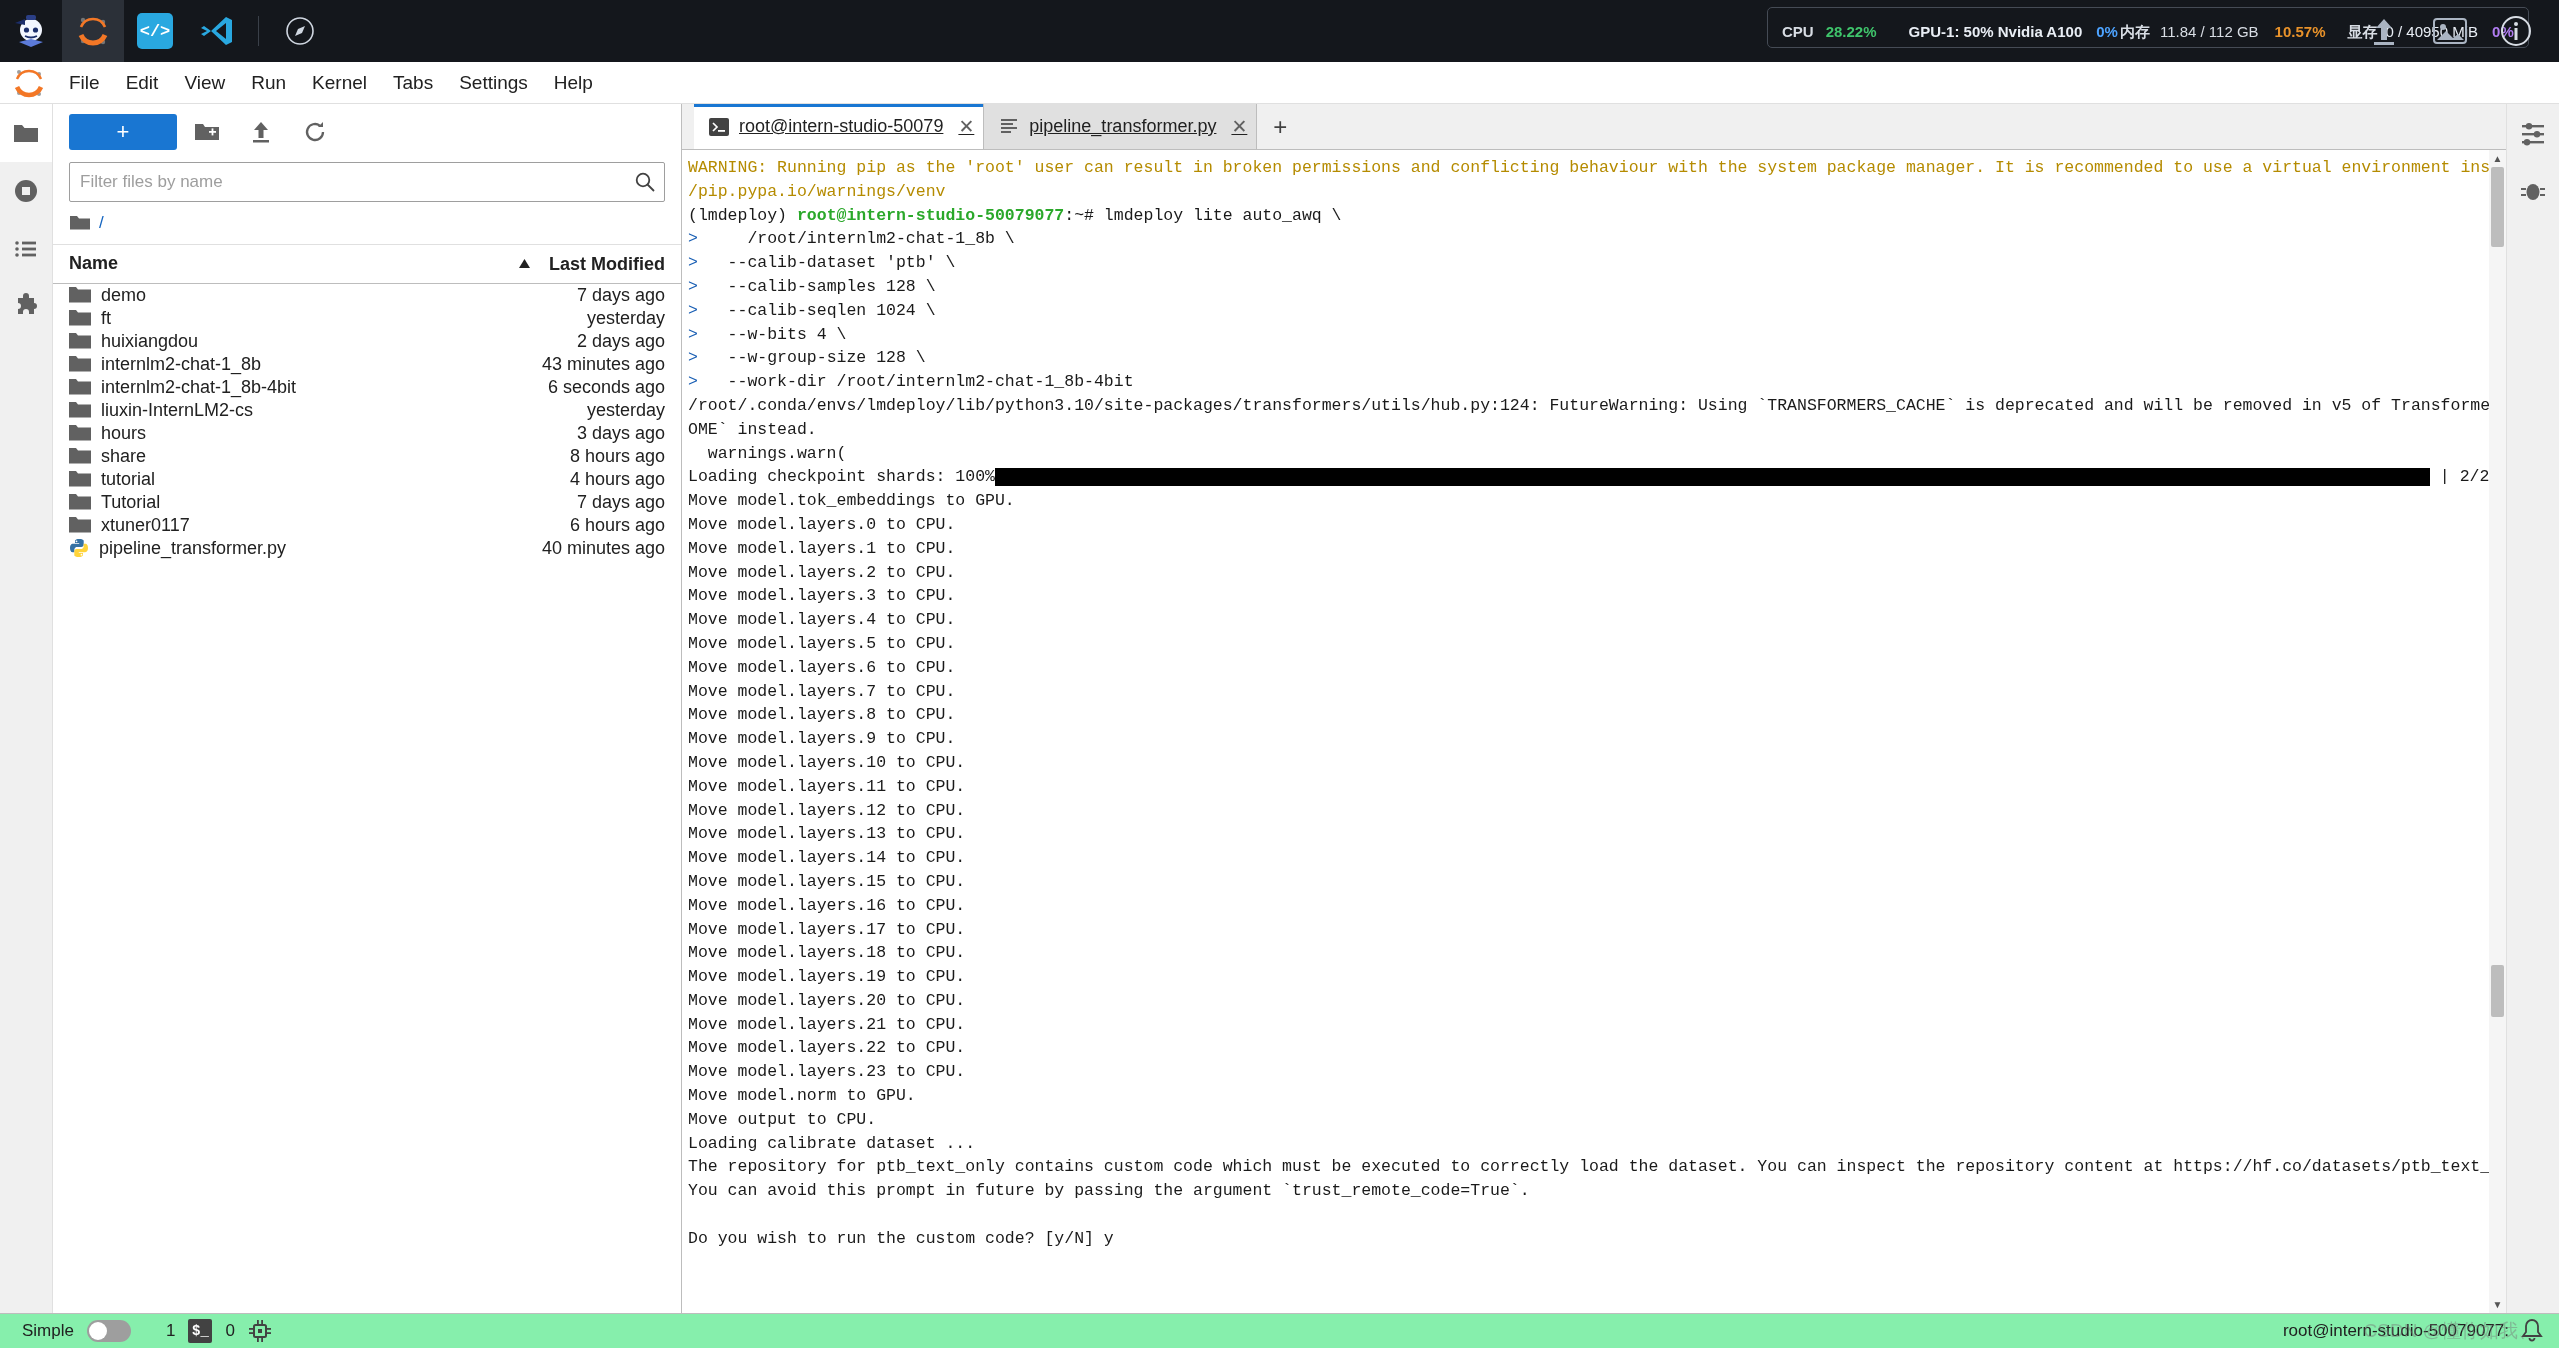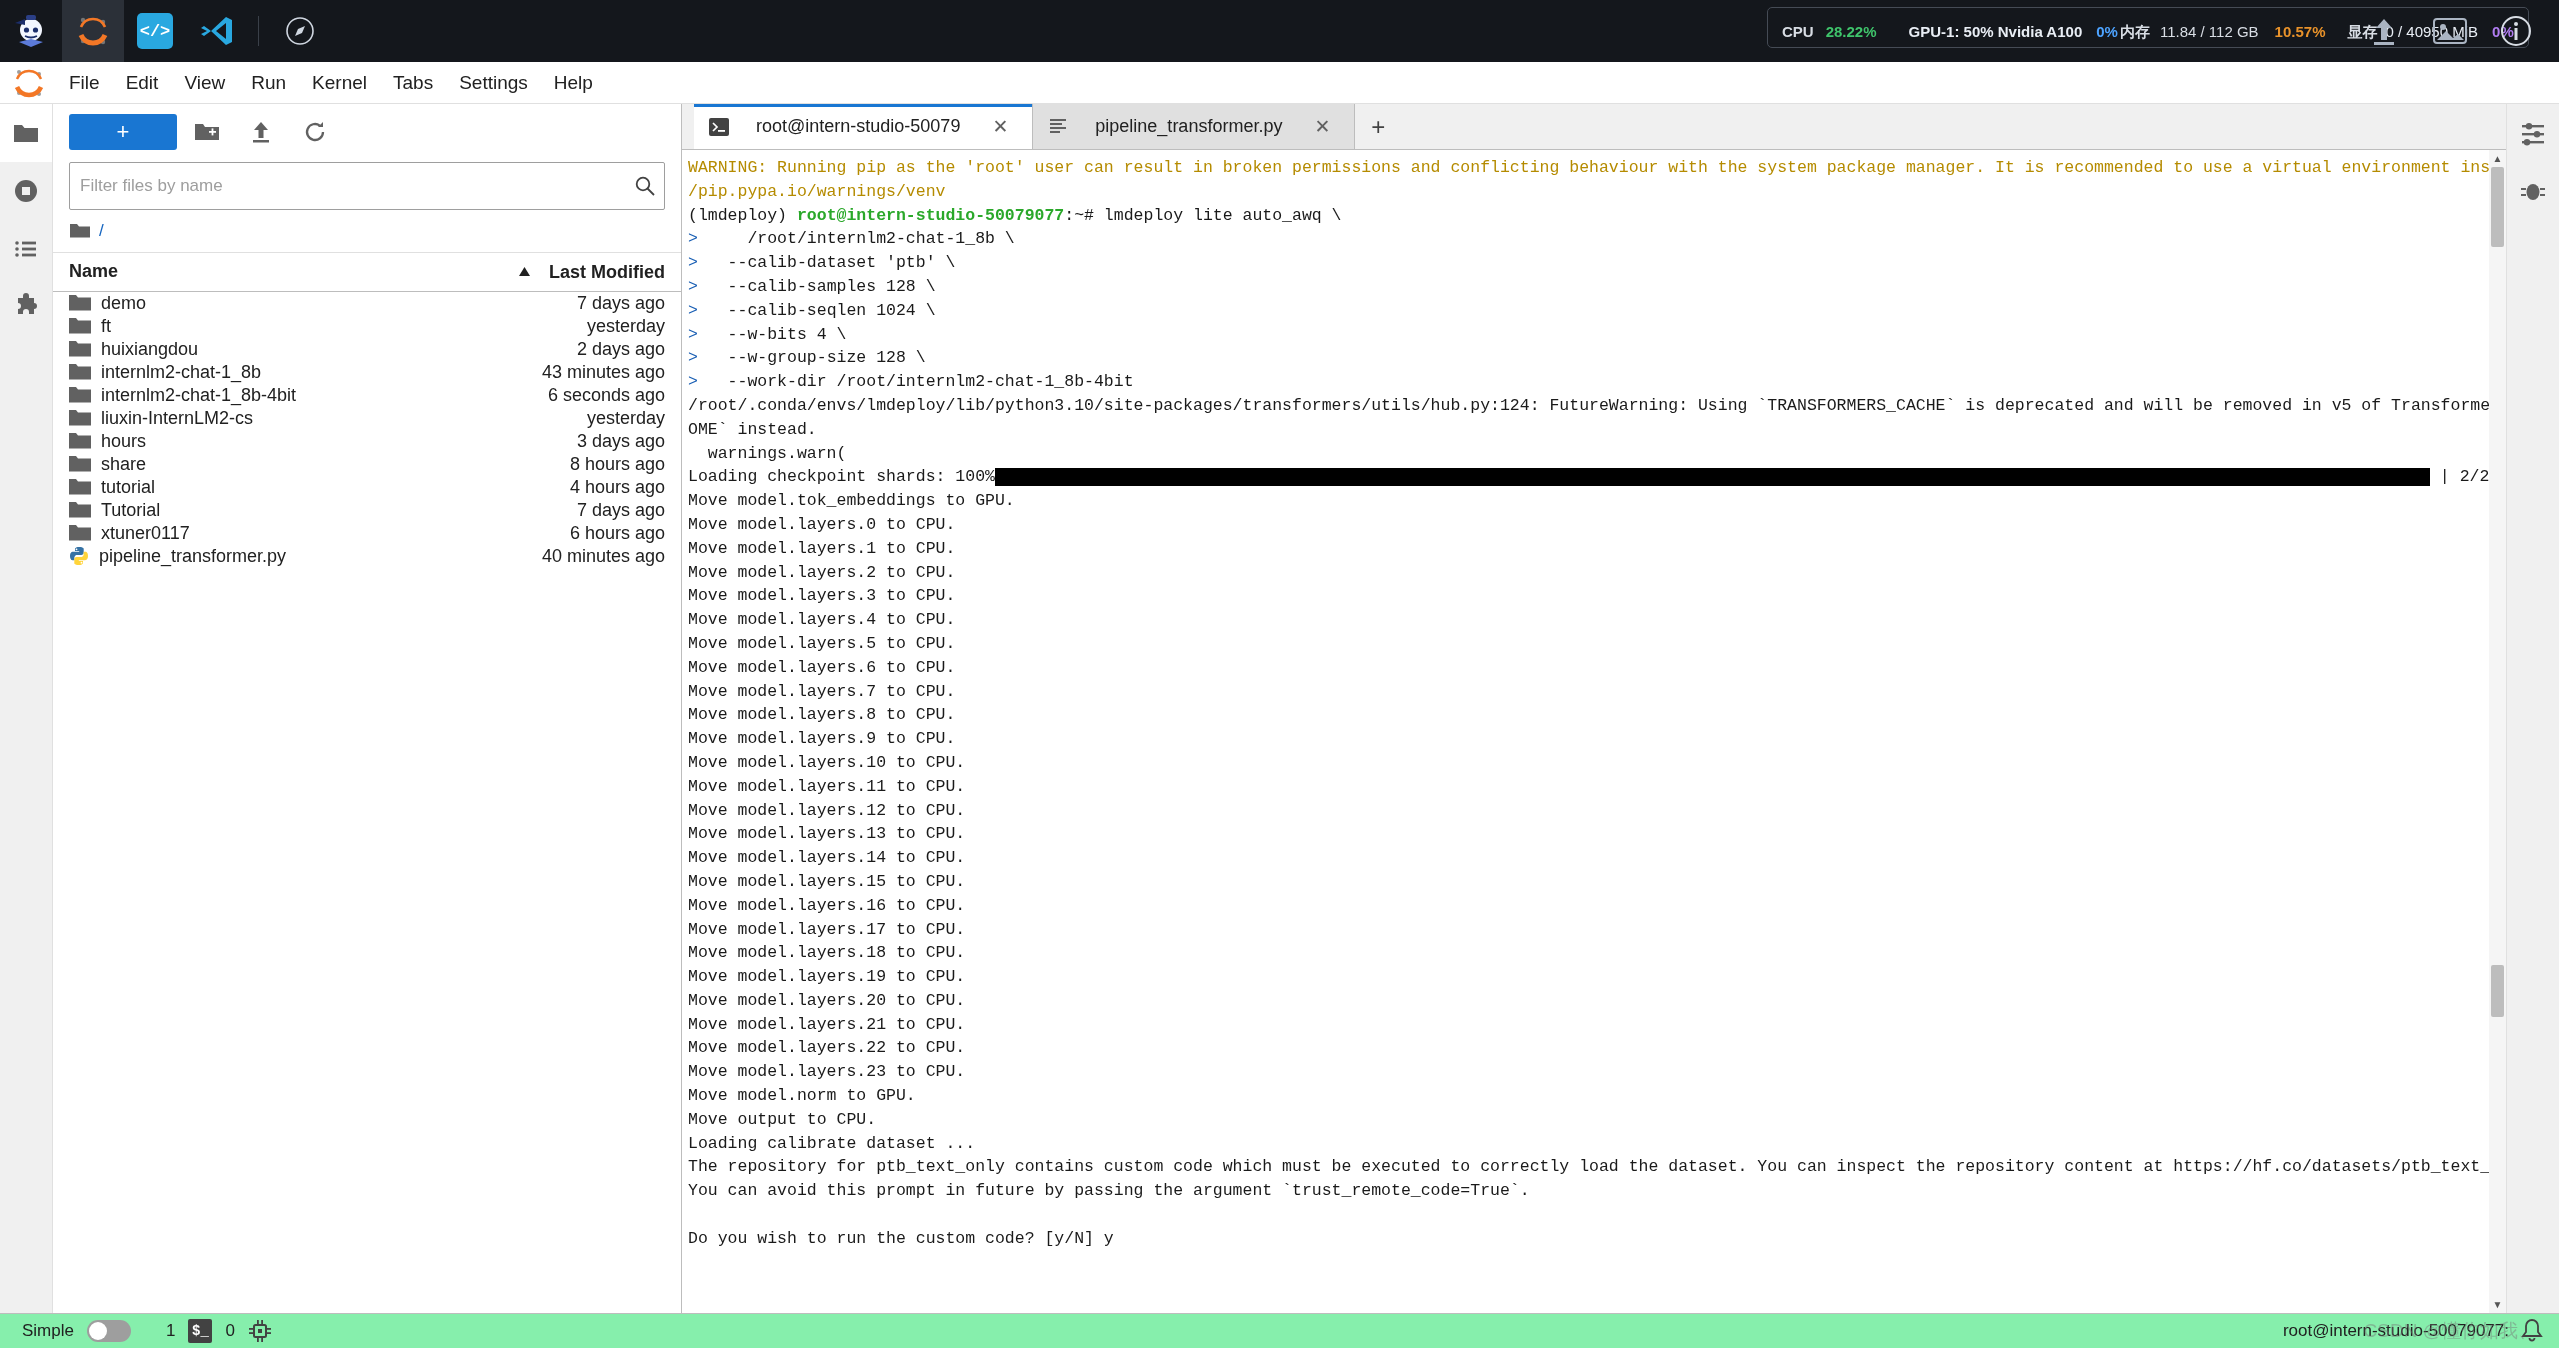--- a/index.html
+++ b/index.html
@@ -94,21 +94,21 @@
   }
   .new-btn {
     background: #1976d2; color: #fff; width: 108px; height: 36px; border: none; border-radius: 3px;
     font-size: 22px; cursor: pointer; display: flex; align-items: center; justify-content: center;
   }
   .tb-sq {
     width: 48px; height: 36px; display: flex; align-items: center; justify-content: center;
     cursor: pointer; border-radius: 3px;
   }
   .fb-filter {
-    margin: 6px 16px 0 16px; height: 48px; border: 1px solid #9e9e9e; border-radius: 2px;
+    margin: 6px 16px 0 16px; height: 40px; border: 1px solid #9e9e9e; border-radius: 2px;
     display: flex; align-items: center; padding: 0 8px 0 10px; background: #fff;
   }
   .fb-filter input {
     flex: 1; border: none; outline: none; font-size: 17px; color: #616161;
     font-family: "Liberation Sans", sans-serif; background: transparent;
   }
   .fb-filter input::placeholder { color: #9e9e9e; }
   .fb-crumb {
     display: flex; align-items: center; gap: 8px; padding: 10px 16px 10px 16px;
     border-bottom: 1px solid #e0e0e0;
@@ -128,23 +128,23 @@
   .fb-row .f-name { flex: 1; display: flex; align-items: center; gap: 10px; white-space: nowrap; }
   .fb-row .f-mod { width: 190px; text-align: right; color: #212121; }
 
   
   .main { flex: 1; display: flex; flex-direction: column; min-width: 0; background: #fff; }
   .tabbar {
     height: 46px; background: #f0f0f0; display: flex; align-items: flex-end;
     border-bottom: 1px solid #bdbdbd; flex: 0 0 46px; padding-left: 12px;
   }
   .tab {
-    height: 45px; display: flex; align-items: center; gap: 26px; padding: 0 24px 0 14px;
+    height: 45px; display: flex; align-items: center; gap: 9px; padding: 0 9px 0 14px;
     font-size: 18px; color: #212121; cursor: pointer; background: #e0e0e0;
-    border-right: 1px solid #bdbdbd; position: relative;
+    border-right: 1px solid #bdbdbd; position: relative; text-decoration: underline;
   }
   .tab.active { background: #fff; }
   .tab.active::before {
     content: ""; position: absolute; left: 0; right: 0; top: 0; height: 3px; background: #1976d2;
   }
   .tab-close { color: #616161; font-size: 19px; margin-left: 6px; }
   .tab-add {
     width: 46px; height: 45px; display: flex; align-items: center; justify-content: center;
     font-size: 24px; color: #424242; cursor: pointer;
   }

